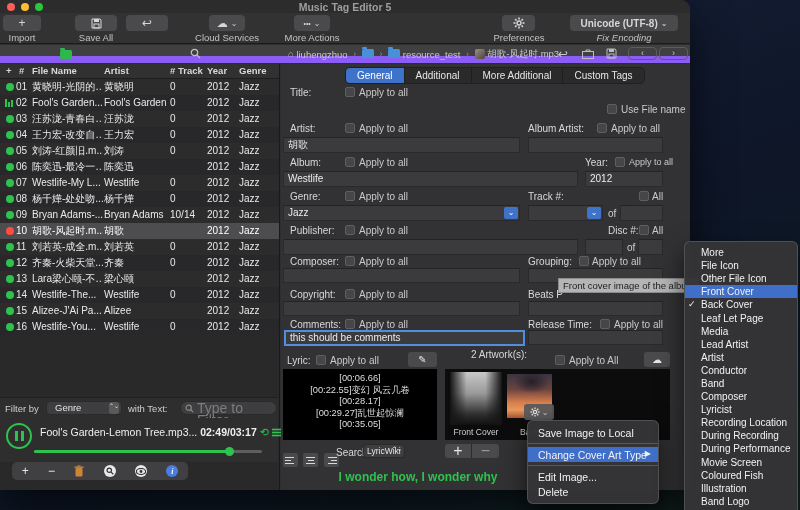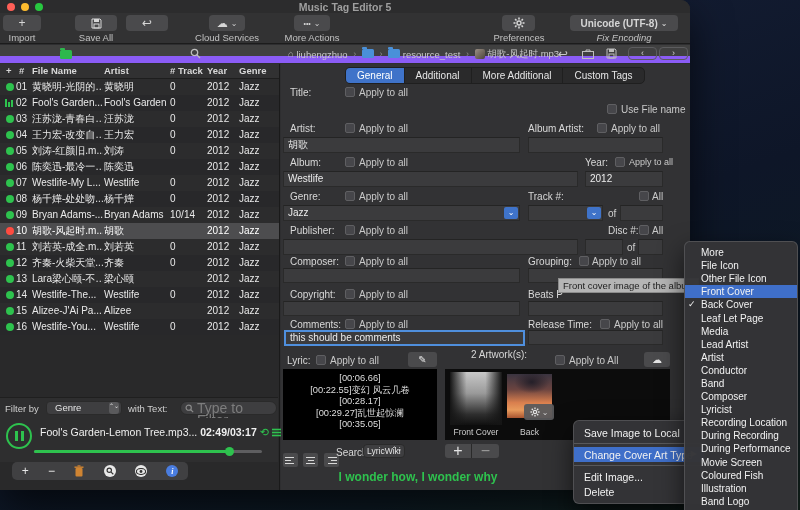--- a/index.html
+++ b/index.html
@@ -98,21 +98,21 @@
     color:#2ec24e; font-weight:bold; font-size:12px; }
   
   .tooltip { position:absolute; left:558px; top:278px; background:#b5b5b5; border:1px solid #8c8c8c;
     color:#1d1d1d; font-size:9.5px; padding:1px 4px; white-space:nowrap; }
   .menu { position:absolute; background:rgba(52,52,55,.98); border:1px solid rgba(255,255,255,.14);
     border-radius:6px; box-shadow:0 10px 26px rgba(0,0,0,.6); padding:4px 0; }
   .mi { position:relative; font-size:10.5px; color:#f2f2f2; padding:1.5px 10px; white-space:nowrap; }
   .mi.hl { background:#3f6fc9; }
   .mi .arr { position:absolute; right:7px; top:2px; font-size:8px; }
   .msep { height:1px; background:#58585a; margin:3px 0; }
-  .ctx { left:527px; top:420px; width:132px;margin-left:46px; }
+  .ctx { left:527px; top:420px; width:132px; }
   .sub { left:684px; top:241px; width:114px; }
   .smi { position:relative; font-size:10px; color:#f2f2f2; padding:1.05px 8px 1.05px 16px; white-space:nowrap; }
   .smi.hl { background:#3f6fc9; }
   .smi .chk { position:absolute; left:3px; font-size:9px; }
   svg { display:block; }
 </style>
 </head>
 <body>
 
 <div class="window">

